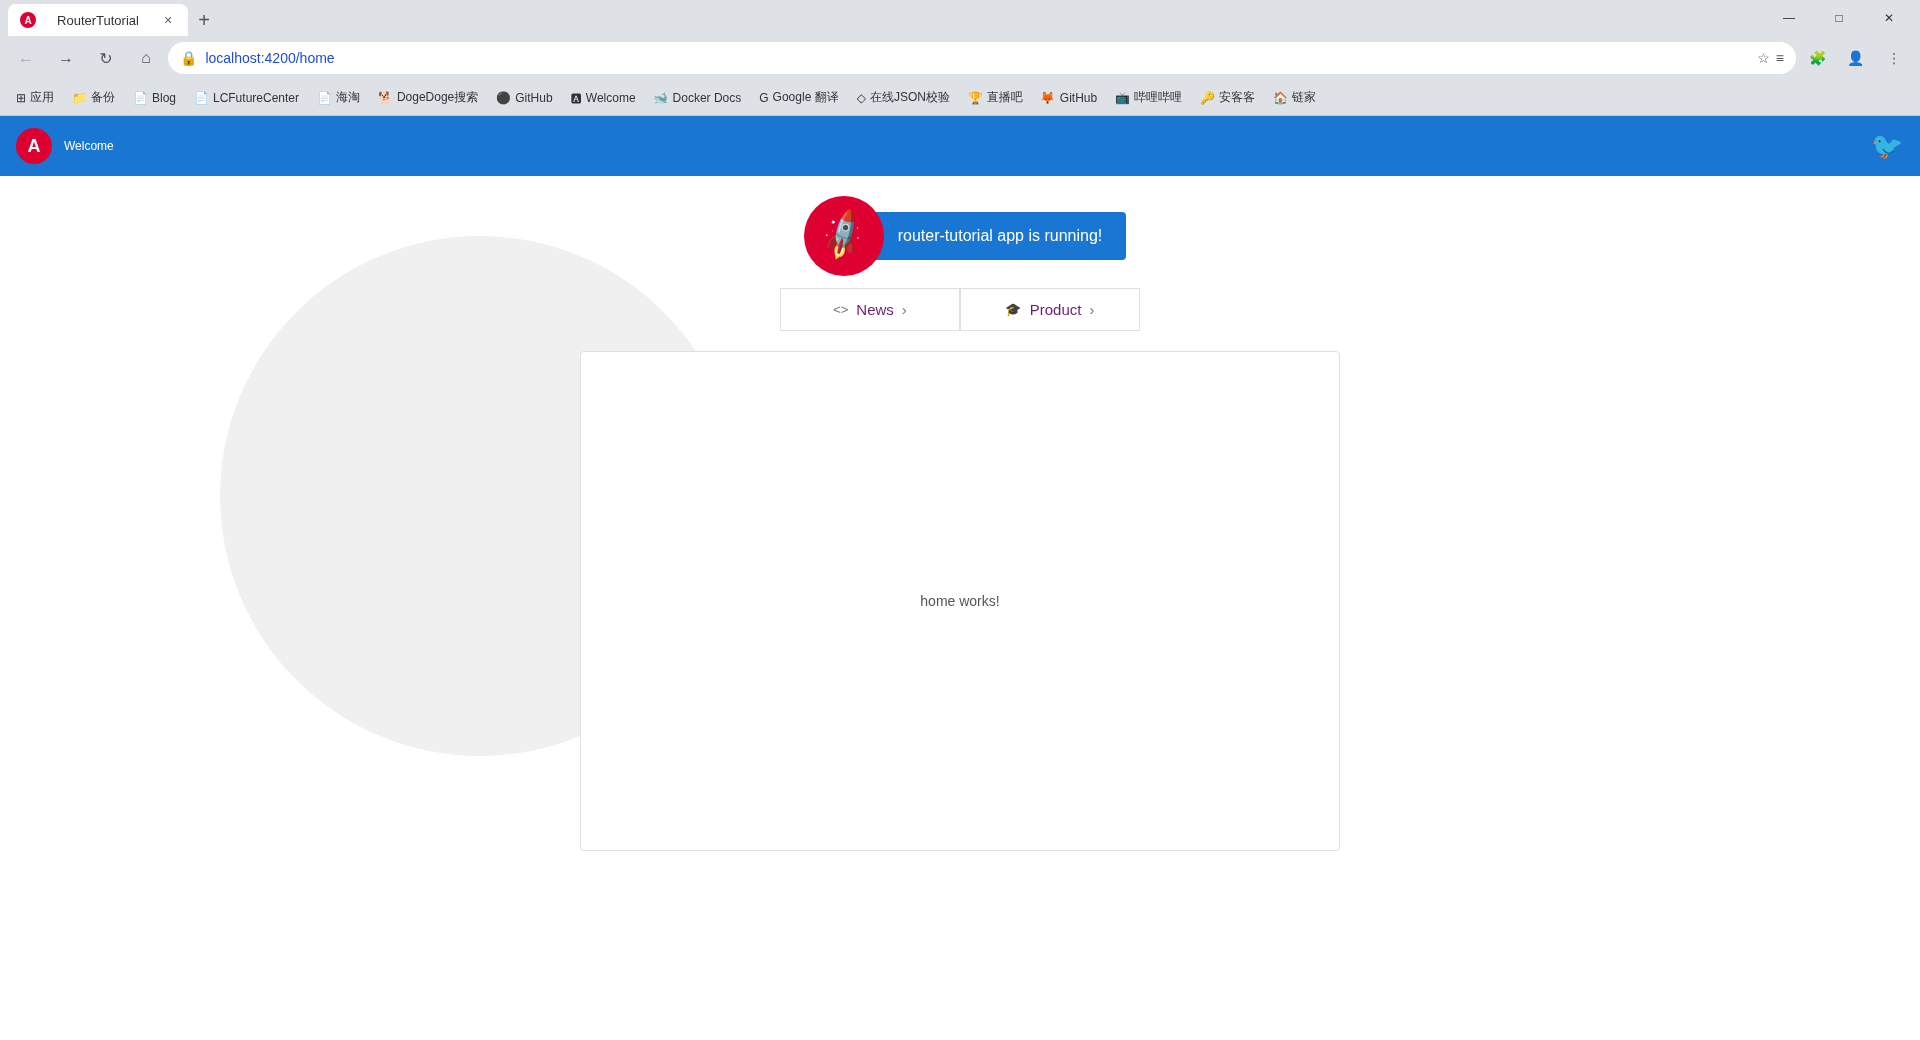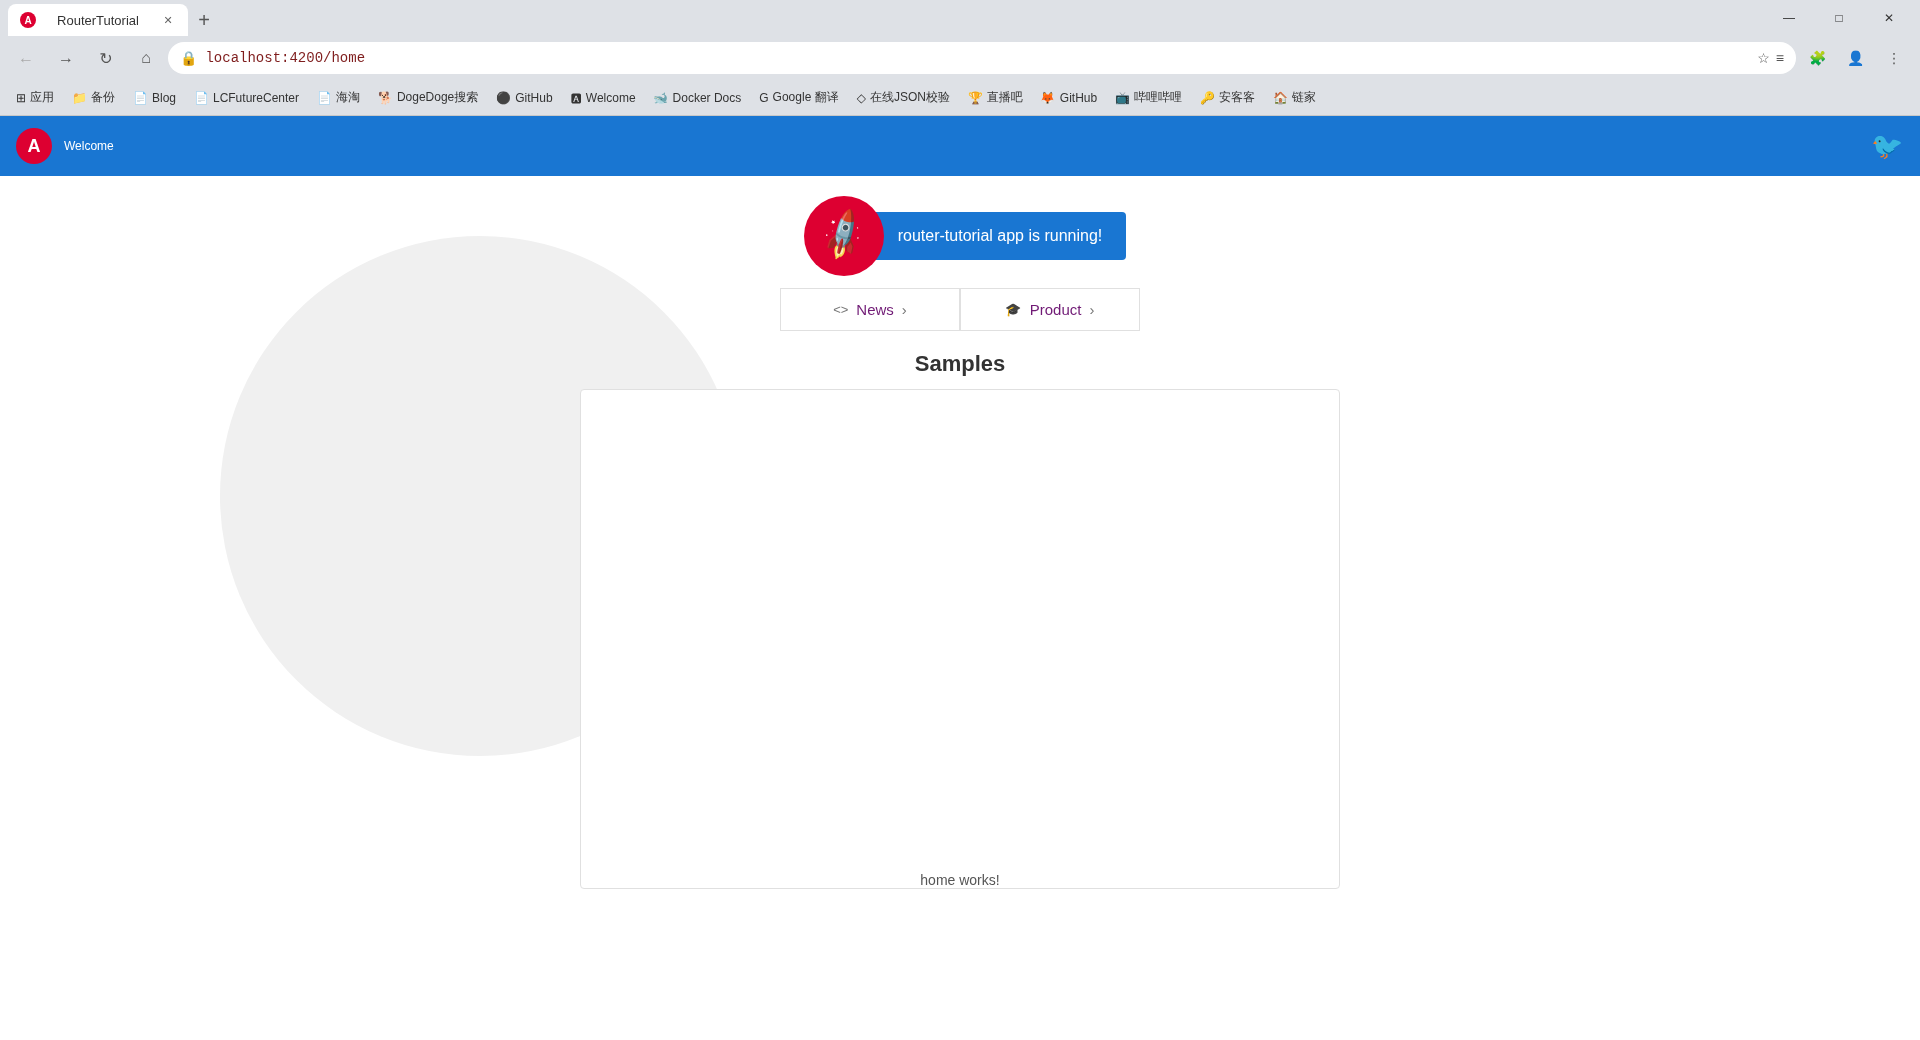--- a/index.html
+++ b/index.html
@@ -39,21 +39,21 @@
       display: flex; align-items: center; background: #dee1e6;
       height: 44px; padding: 0 8px; gap: 4px;
     }
     .nav-btn { width: 36px; height: 36px; border-radius: 50%; display: flex; align-items: center; justify-content: center; cursor: pointer; color: #555; font-size: 16px; }
     .nav-btn.disabled { color: #aaa; cursor: default; }
 
     .address-input-wrap {
       flex: 1; display: flex; align-items: center; background: #ffffff;
       border-radius: 20px; height: 32px; padding: 0 12px; gap: 8px;
     }
-    .address-text { flex: 1; font-size: 14px; color: #7f1d1d; font-family: Liberation Mono, monospace; }
+    .address-text { flex: 1; font-size: 14px; color: #1d4ed8; }
     .address-icons { display: flex; gap: 6px; align-items: center; }
     .addr-icon { font-size: 14px; color: #555; cursor: pointer; }
 
     .toolbar-icons { display: flex; gap: 2px; align-items: center; }
     .toolbar-icon { width: 36px; height: 36px; border-radius: 50%; display: flex; align-items: center; justify-content: center; cursor: pointer; font-size: 14px; color: #555; }
 
     
     .bookmarks-bar {
       display: flex; align-items: center; background: #dee1e6;
       height: 36px; padding: 0 8px; gap: 2px; border-bottom: 1px solid #c8c8c8;
@@ -133,21 +133,21 @@
     .nav-link-icon { color: #777; font-size: 13px; }
     .nav-chevron { color: #777; }
 
     
     .samples-section { z-index: 1; position: relative; margin-top: 20px; width: 760px; }
     .samples-title { text-align: center; font-size: 22px; font-weight: bold; color: #333; margin-bottom: 12px; }
 
     .samples-content {
       background: white; border: 1px solid #e0e0e0;
       border-radius: 4px; width: 100%;
-      height: 500px; display: flex; align-items: flex-end; justify-content: center;
+      height: 500px; display: flex; align-items: center; justify-content: center;
     }
     .home-works-text { color: #555; font-size: 14px; }
   </style>
 </head>
 <body>
 
 <div class="browser-chrome">
 
   <div class="title-bar">
     <div class="tab-bar">
@@ -285,19 +285,18 @@
         <span class="nav-chevron">›</span>
       </div>
       <div class="nav-link-item">
         <span class="nav-link-icon">🎓</span>
         <span class="nav-link-text">Product</span>
         <span class="nav-chevron">›</span>
       </div>
     </div>
 
     <div class="samples-section">
-      <h2 class="samples-title">Samples</h2>
       <div class="samples-content">
         <span class="home-works-text">home works!</span>
       </div>
     </div>
   </div>
 </div>
 
 </body></html>

